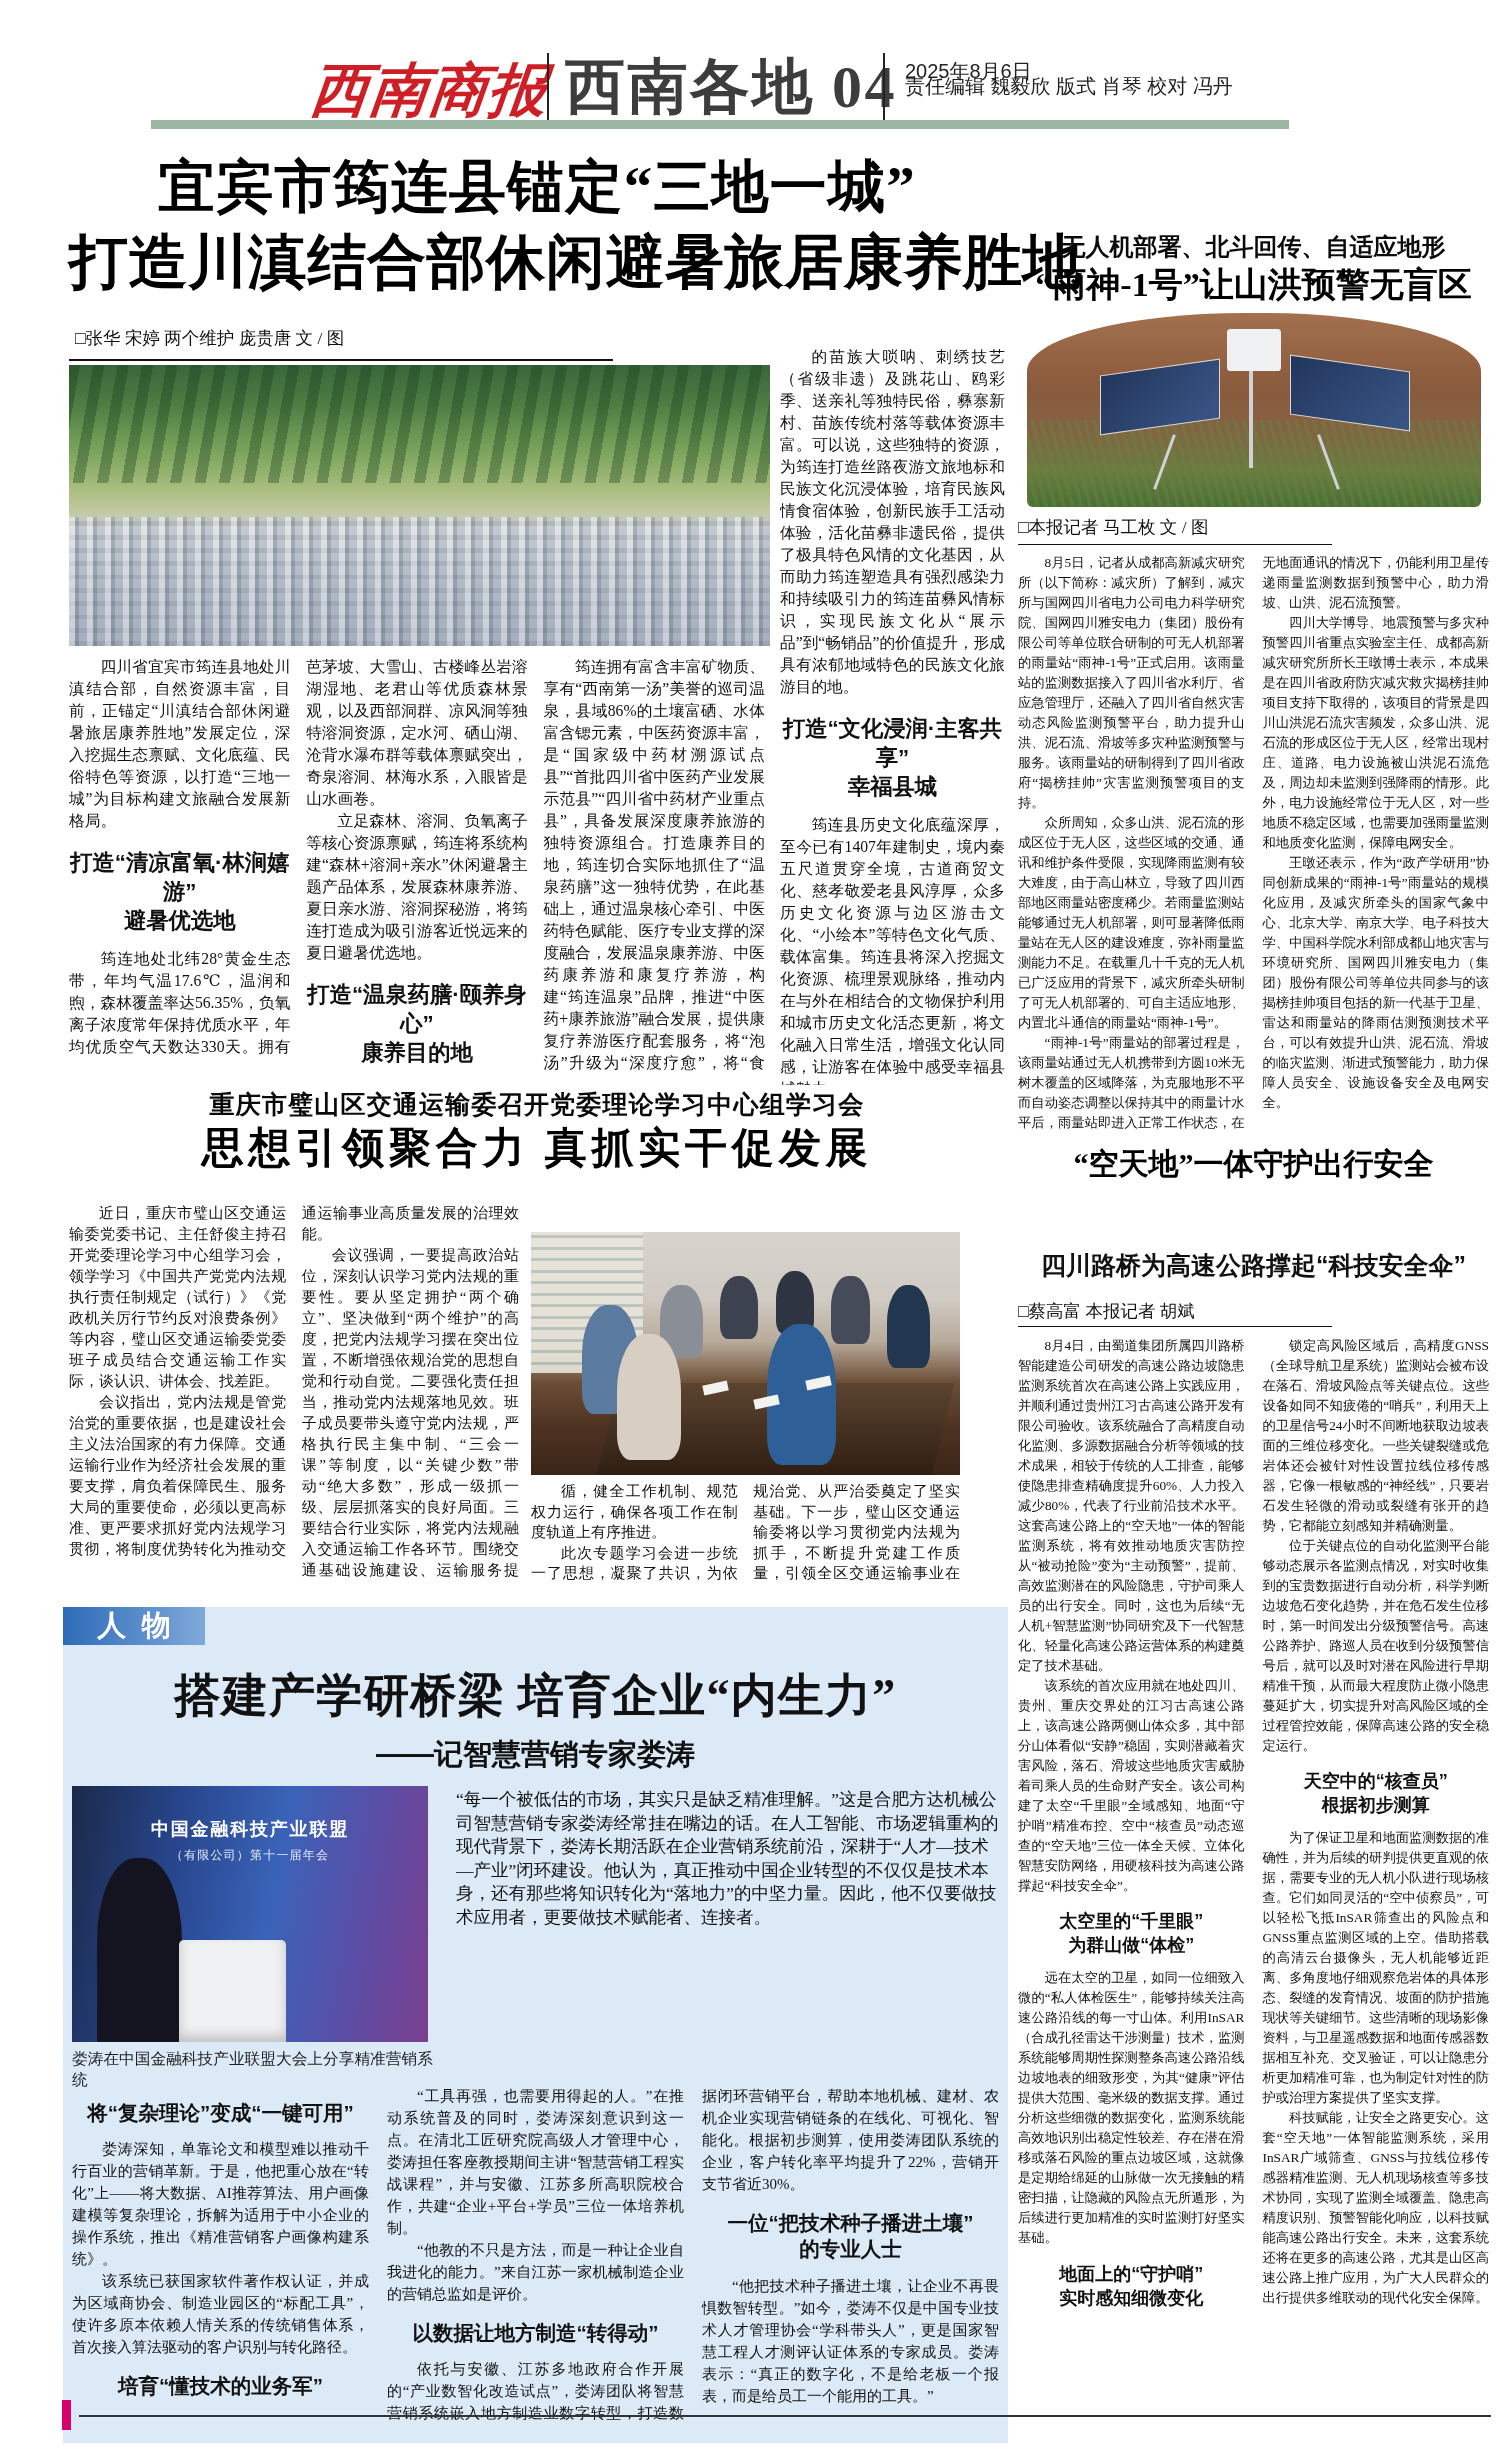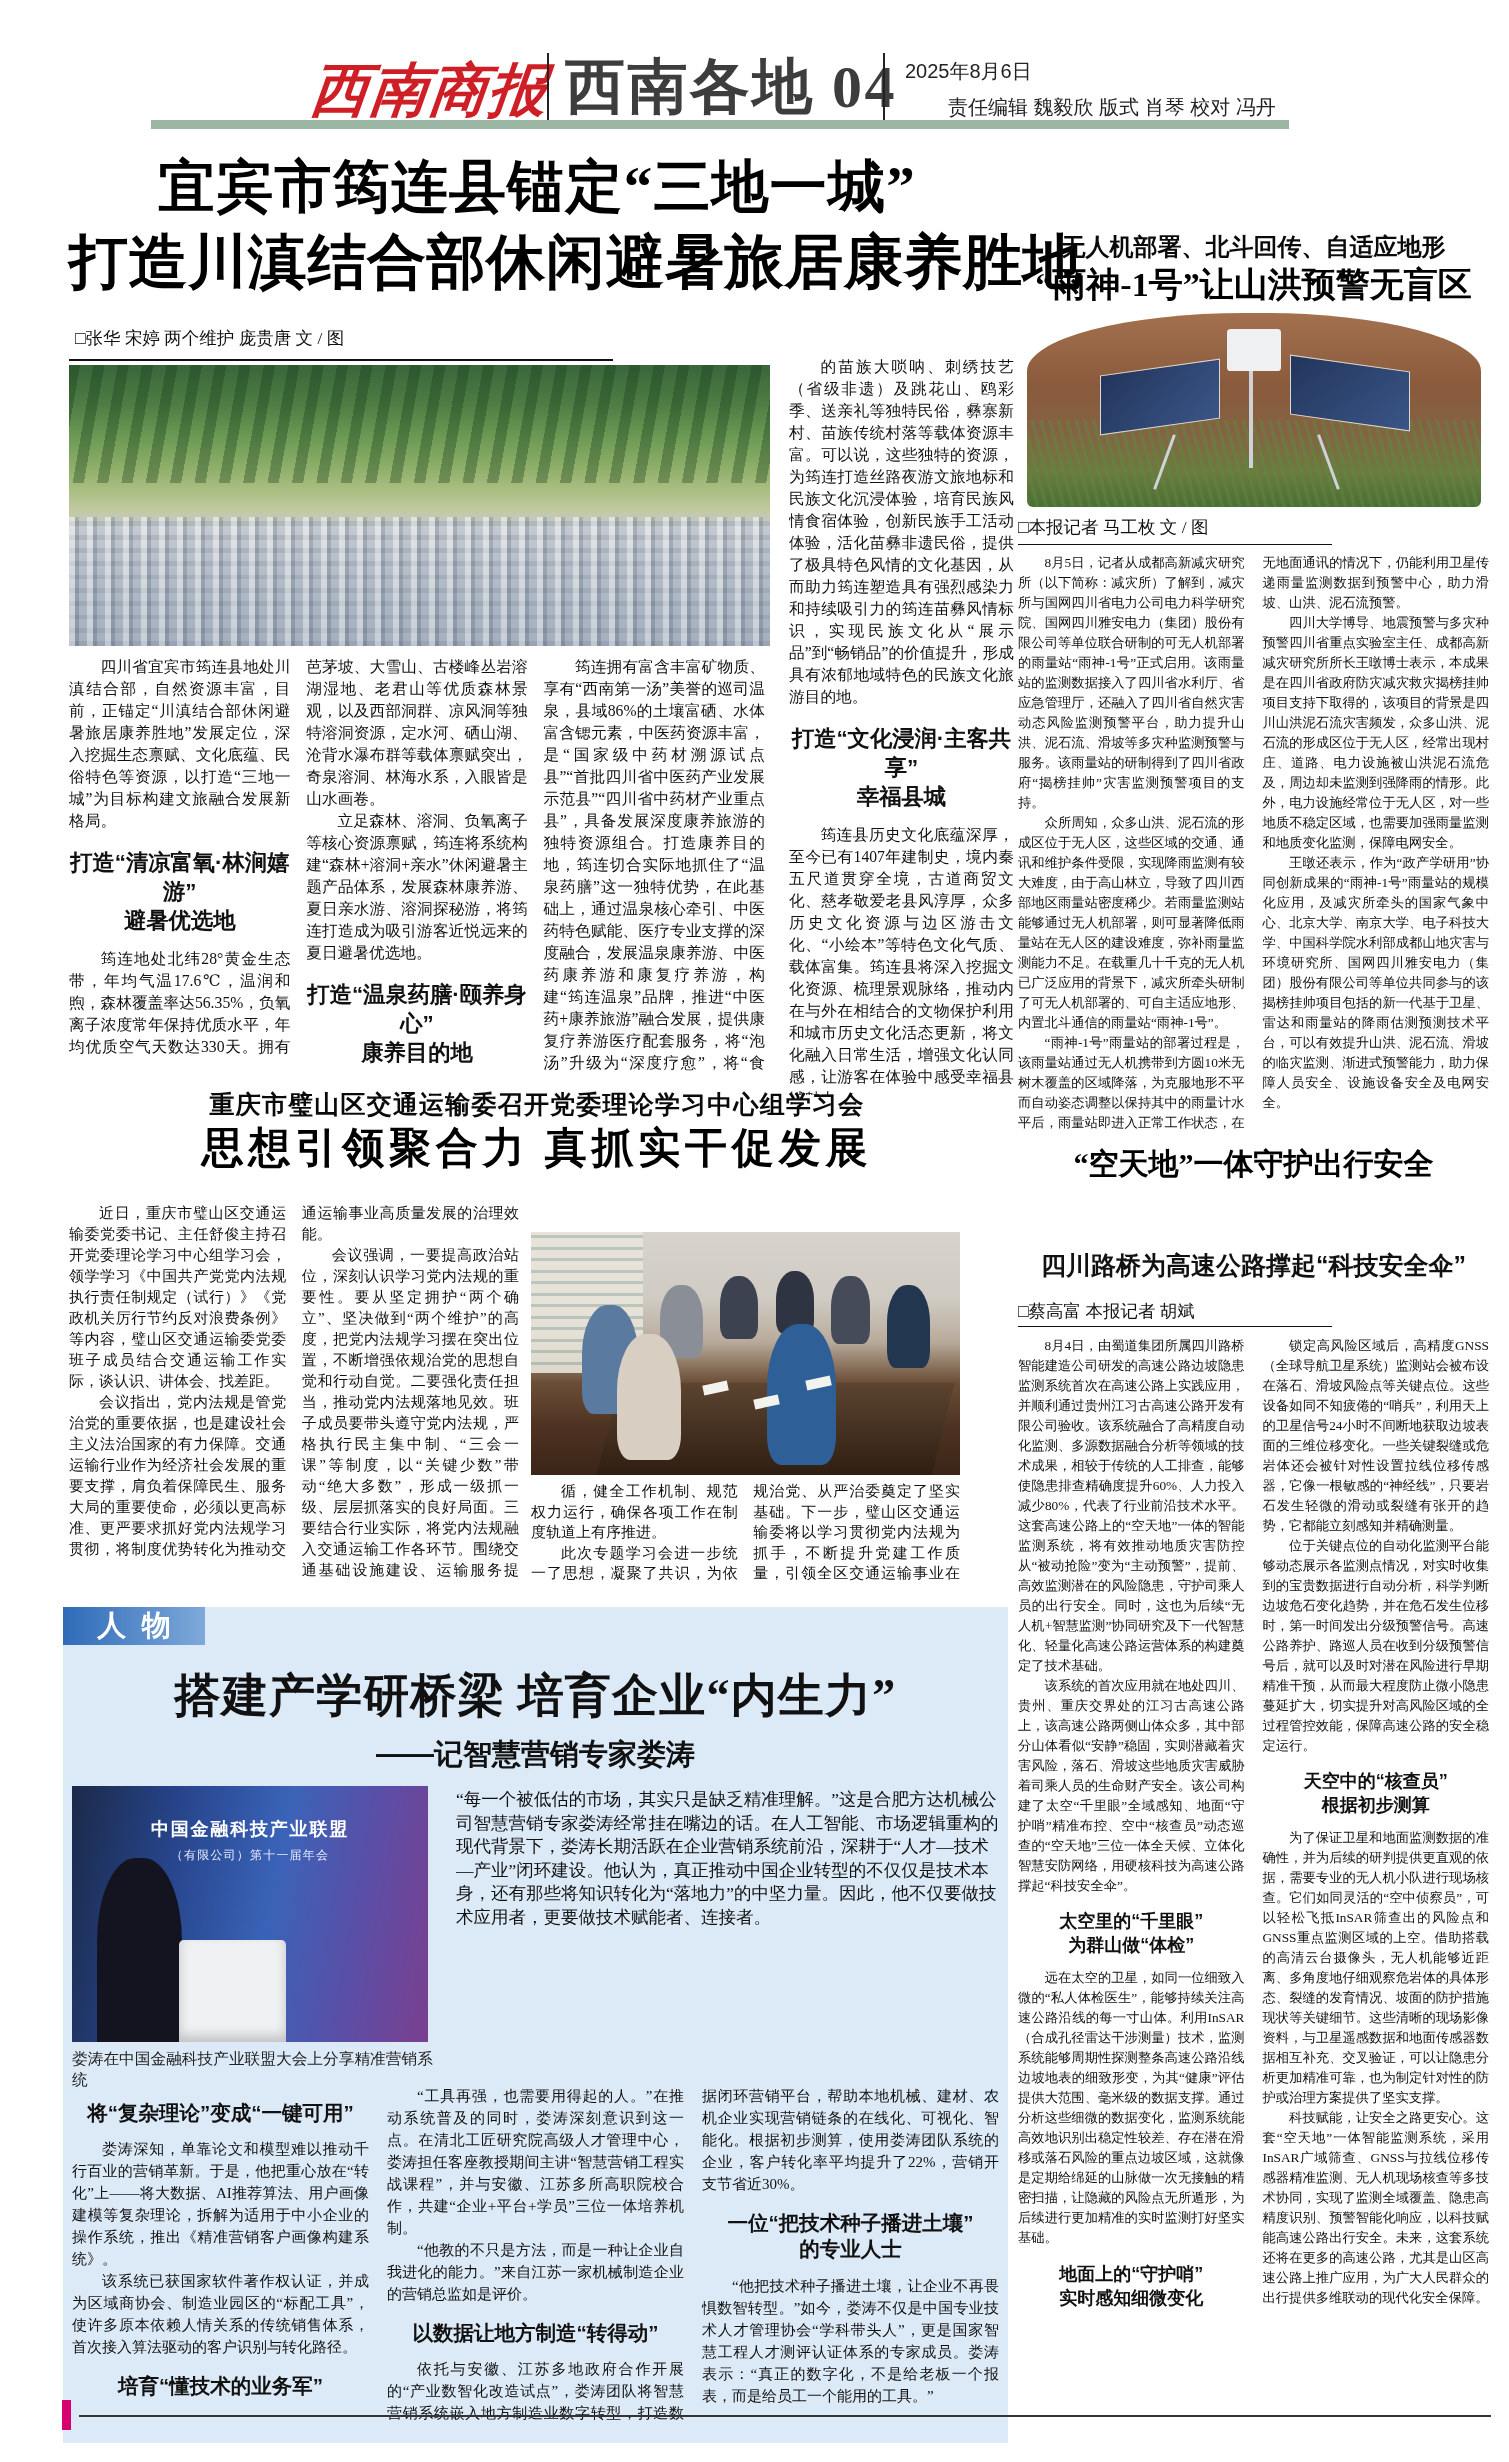--- a/index.html
+++ b/index.html
@@ -6,21 +6,21 @@
   #page{position:relative;width:1510px;height:2462px;background:#ffffff;margin:0 auto;overflow:hidden;
         font-family:"Liberation Serif","DejaVu Serif",serif;color:#111;}
   .abs{position:absolute;}
   
   .masthead{left:311px;top:52px;font-size:58px;font-weight:900;color:#cf1f26;
             font-style:italic;transform:skewX(-6deg);letter-spacing:1.2px;font-family:"Liberation Serif",serif;}
   .hdr-vline{width:1.8px;background:#222;}
   .section-title{left:565px;top:47px;font-size:60px;font-weight:900;color:#3d3d3d;
                  font-family:"Liberation Serif",serif;letter-spacing:2.4px;white-space:nowrap;}
   .hdr-date{left:905px;top:58px;font-size:20px;color:#222;font-family:"Liberation Sans",sans-serif;}
-  .hdr-staff{left:905px;top:94px;font-size:20px;color:#222;font-family:"Liberation Sans",sans-serif;margin-left:43px;}
+  .hdr-staff{left:905px;top:73px;font-size:20px;color:#222;font-family:"Liberation Sans",sans-serif;}
   .hdr-bar{left:151px;top:120px;width:1138px;height:9px;background:#9cb6a4;}
   
   .flow-p{margin:0;text-indent:2em;text-align:justify;}
   .flow-h{font-family:"Liberation Sans","DejaVu Sans",sans-serif;font-weight:bold;text-align:center;
           white-space:pre-line;break-inside:avoid;}
   .byline{font-size:17.5px;color:#111;font-family:"Liberation Serif",serif;}
   .rule{background:#111;}
   .kicker{font-family:"Liberation Sans","DejaVu Sans",sans-serif;font-weight:bold;text-align:center;color:#0a0a0a;}
   .headline{font-weight:700;text-align:center;color:#000;font-family:"Liberation Serif",serif;white-space:nowrap;}
   
@@ -28,21 +28,21 @@
   .a1-headline2{left:69px;top:223px;width:936px;font-size:59px;letter-spacing:0.6px;}
   .a1-byline{left:75px;top:326px;}
   .a1-rule{left:69px;top:359px;width:544px;height:1.8px;}
   .a1-photo{left:69px;top:365px;width:701px;height:281px;overflow:hidden;
     background:linear-gradient(180deg,#39663b 0%,#4e7d44 14%,#6d9a55 26%,#8cae68 36%,#a9bd80 44%,#c2c9a2 52%,#c6cbd0 58%,#b3bcc6 70%,#a3aebc 85%,#98a4b4 100%);}
   .a1-hilltex{position:absolute;top:0;left:0;width:100%;height:42%;
     background:repeating-linear-gradient(100deg,rgba(20,60,25,.35) 0 11px,transparent 11px 24px);}
   .a1-buildings{position:absolute;bottom:0;left:0;width:100%;height:46%;opacity:.85;
     background:repeating-linear-gradient(90deg,rgba(255,255,255,.55) 0 6px,rgba(120,130,145,.45) 6px 9.7px,rgba(190,198,210,.4) 9.7px 18px),
                repeating-linear-gradient(0deg,rgba(80,90,105,.3) 0 4.8px,transparent 4.8px 13.3px);}
-  .a1-col4{left:780px;top:356px;width:225px;height:739px;font-size:15.7px;line-height:22px;overflow:hidden;margin-left:9px;}
+  .a1-col4{left:780px;top:346px;width:225px;height:739px;font-size:15.7px;line-height:22px;overflow:hidden;}
   .a1-flowa{left:69px;top:656px;width:696px;height:418px;column-count:3;column-gap:15.7px;
             font-size:15.7px;line-height:22px;overflow:hidden;}
   .a1-flowa .flow-h,.a1-col4 .flow-h{font-size:22.3px;line-height:29px;margin:15.7px 0 13.3px 0;}
   
   .a2-kicker{left:69px;top:1088px;width:936px;font-size:25px;letter-spacing:1.2px;}
   .a2-headline{left:69px;top:1120px;width:936px;font-size:42px;letter-spacing:4.8px;}
   .a2-flowa{left:69px;top:1203px;width:450px;height:394px;column-count:2;column-gap:15.7px;
             font-size:15px;line-height:21px;overflow:hidden;}
   .a2-photo{left:531px;top:1232px;width:429px;height:243px;overflow:hidden;
     background:linear-gradient(180deg,#d8d4cd 0%,#cfcac2 28%,#b9ab9b 45%,#6b4e37 62%,#4e3322 80%,#3a2517 100%);}

